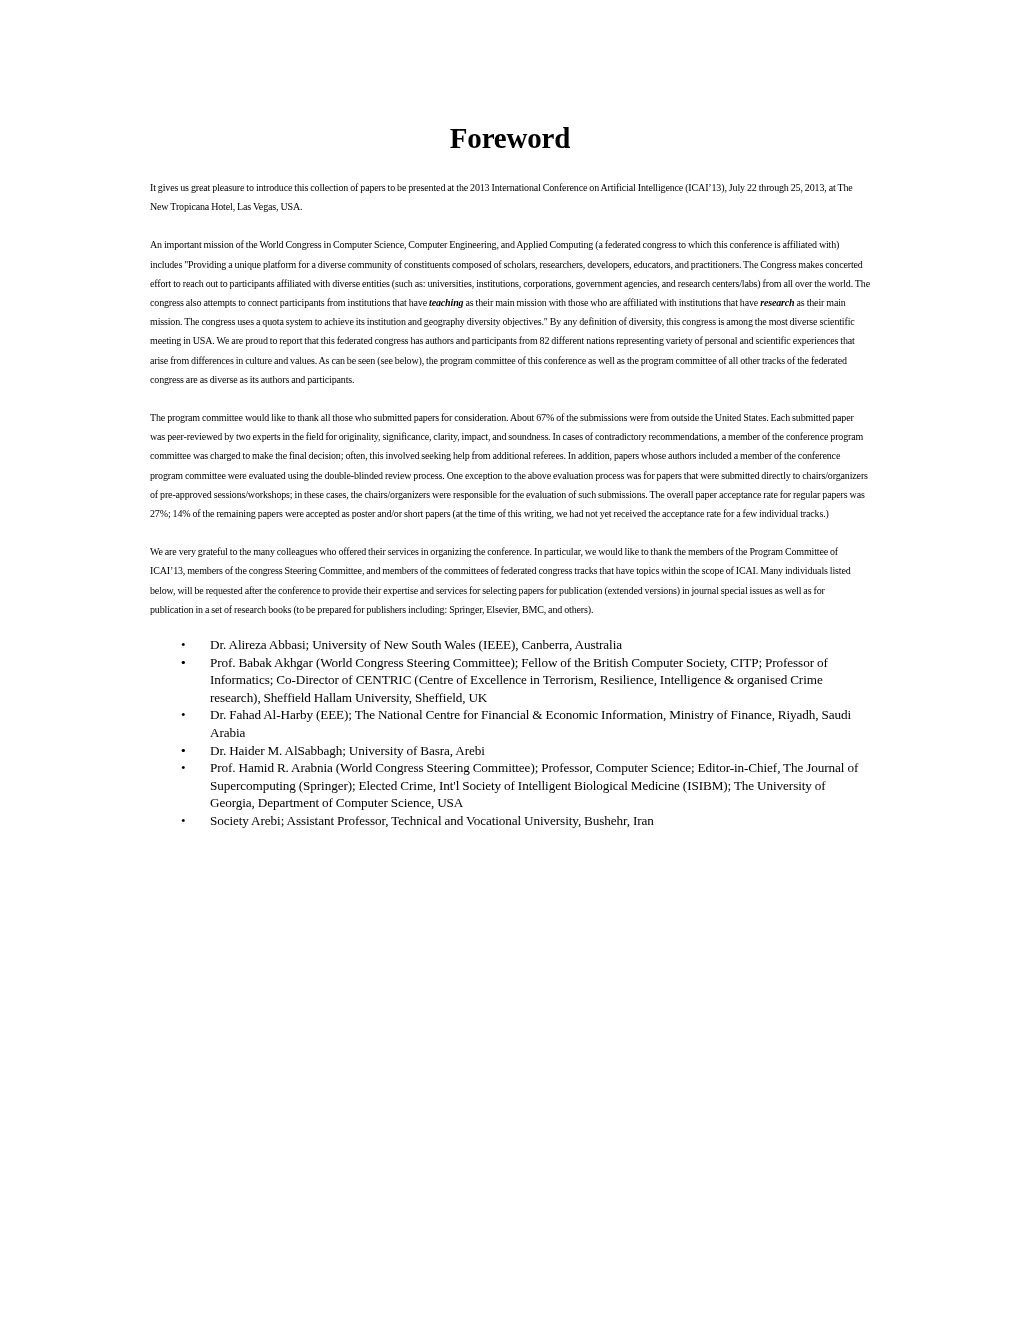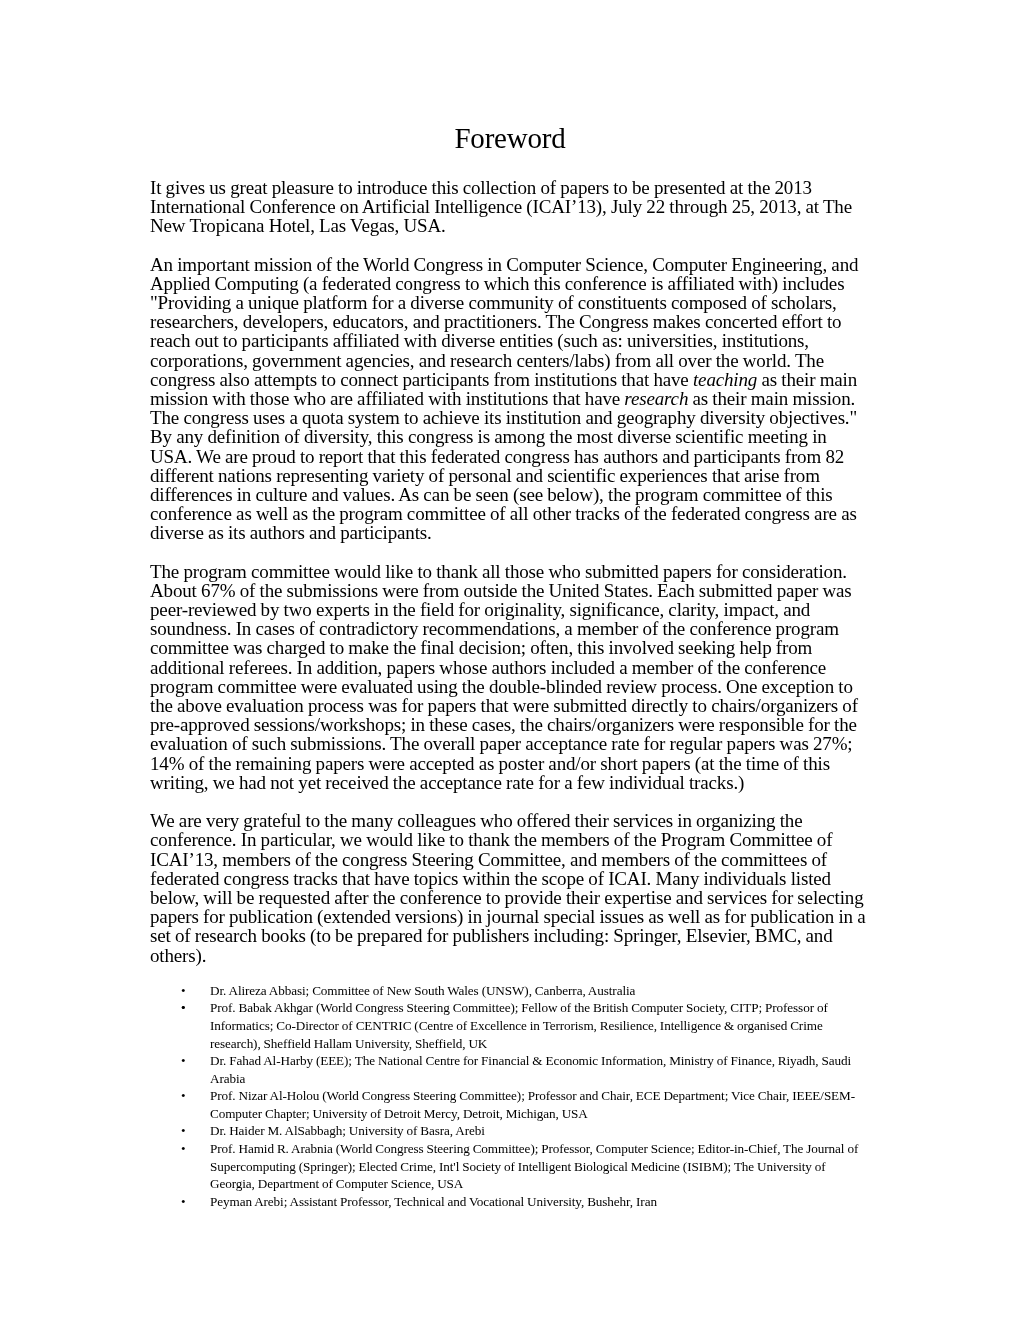--- a/index.html
+++ b/index.html
@@ -15,36 +15,36 @@
       font-family: "Liberation Serif", "DejaVu Serif", serif;
       color: #000000;
     }
     .page {
       position: absolute;
       left: 150px;
       top: 118px;
       width: 720px;
     }
     .title {
-      font-weight: normal;
+      font-weight: bold;
       font-size: 29px;
       text-align: center;
       margin: 0 0 20px 0;
       line-height: 40px;
       letter-spacing: -0.2px;
     }
     .para {
-      font-size: 19px;
+      font-size: 10px;
       line-height: 19.2px;
       margin: 0 0 19px 0;
       letter-spacing: -0.15px;
       word-spacing: -0.3px;
     }
     .para em {
-      font-weight: normal;
+      font-weight: bold;
       font-style: italic;
     }
     .bullets {
       list-style: none;
       margin: 0;
       padding: 0;
     }
     .bullets li {
       position: relative;
       padding-left: 60px;
@@ -76,43 +76,42 @@
     <span>The program committee would like to thank all those who submitted papers for consideration. About 67% of the submissions were from outside the United States.  Each submitted paper was peer-reviewed by two experts in the field for originality, significance, clarity, impact, and soundness. In cases of contradictory recommendations, a member of the conference program committee was charged to make the final decision; often, this involved seeking help from additional referees. In addition, papers whose authors included a member of the conference program committee were evaluated using the double-blinded review process. One exception to the above evaluation process was for papers that were submitted directly to chairs/organizers of pre-approved sessions/workshops; in these cases, the chairs/organizers were responsible for the evaluation of such submissions. The overall paper acceptance rate for regular papers was 27%; 14% of the remaining papers were accepted as poster and/or short papers (at the time of this writing, we had not yet received the acceptance rate for a few individual tracks.)</span>
   </p>
 
   <p class="para" style="margin-bottom:17px;">
     <span>We are very grateful to the many colleagues who offered their services in organizing the conference.  In particular, we would like to thank the members of  the Program Committee of ICAI’13, members of the congress Steering Committee, and members of the committees of federated congress tracks that have topics within the scope of ICAI. Many individuals listed below, will be requested after the conference to provide their expertise and services for  selecting papers for publication (extended versions) in journal special issues as well as for publication in a set of research books (to be prepared for publishers including: Springer, Elsevier, BMC, and others).</span>
   </p>
 
   <ul class="bullets">
     <li>
       <span class="bullet">•</span>
-      <span>Dr. Alireza Abbasi; Committee of New South Wales (UNSW), Canberra, Australia</span>
+      <span>Dr. Alireza Abbasi; University of New South Wales (IEEE), Canberra, Australia</span>
     </li>
     <li>
       <span class="bullet">•</span>
     </li>
     <li>
       <span class="bullet">•</span>
       <span>Prof. Babak Akhgar (World Congress Steering Committee); Fellow of the British Computer Society, CITP; Professor of Informatics; Co-Director of CENTRIC (Centre of Excellence in Terrorism, Resilience, Intelligence &amp; organised Crime research), Sheffield Hallam University, Sheffield, UK</span>
     </li>
     <li>
       <span class="bullet">•</span>
       <span>Dr. Fahad Al-Harby (EEE); The National Centre for Financial &amp; Economic Information, Ministry of Finance, Riyadh, Saudi Arabia</span>
     </li>
     <li>
       <span class="bullet">•</span>
-      <span>Prof. Nizar Al-Holou (World Congress Steering Committee); Professor and Chair, ECE Department; Vice Chair, IEEE/SEM-Computer Chapter; University of Detroit Mercy, Detroit, Michigan, USA</span>
     </li>
     <li>
       <span class="bullet">•</span>
       <span>Dr. Haider M. AlSabbagh; University of Basra, Arebi</span>
     </li>
     <li>
       <span class="bullet">•</span>
       <span>Prof. Hamid R. Arabnia (World Congress Steering Committee); Professor, Computer Science; Editor-in-Chief, The Journal of Supercomputing (Springer); Elected Crime, Int'l Society of Intelligent Biological Medicine (ISIBM); The University of Georgia, Department of Computer Science, USA</span>
     </li>
     <li>
       <span class="bullet">•</span>
-      <span>Peyman Arebi; Assistant Professor, Technical and Vocational University, Bushehr, Iran</span>
+      <span>Society Arebi; Assistant Professor, Technical and Vocational University, Bushehr, Iran</span>
     </li>
   </ul>
 </div>
 
 </body></html>

